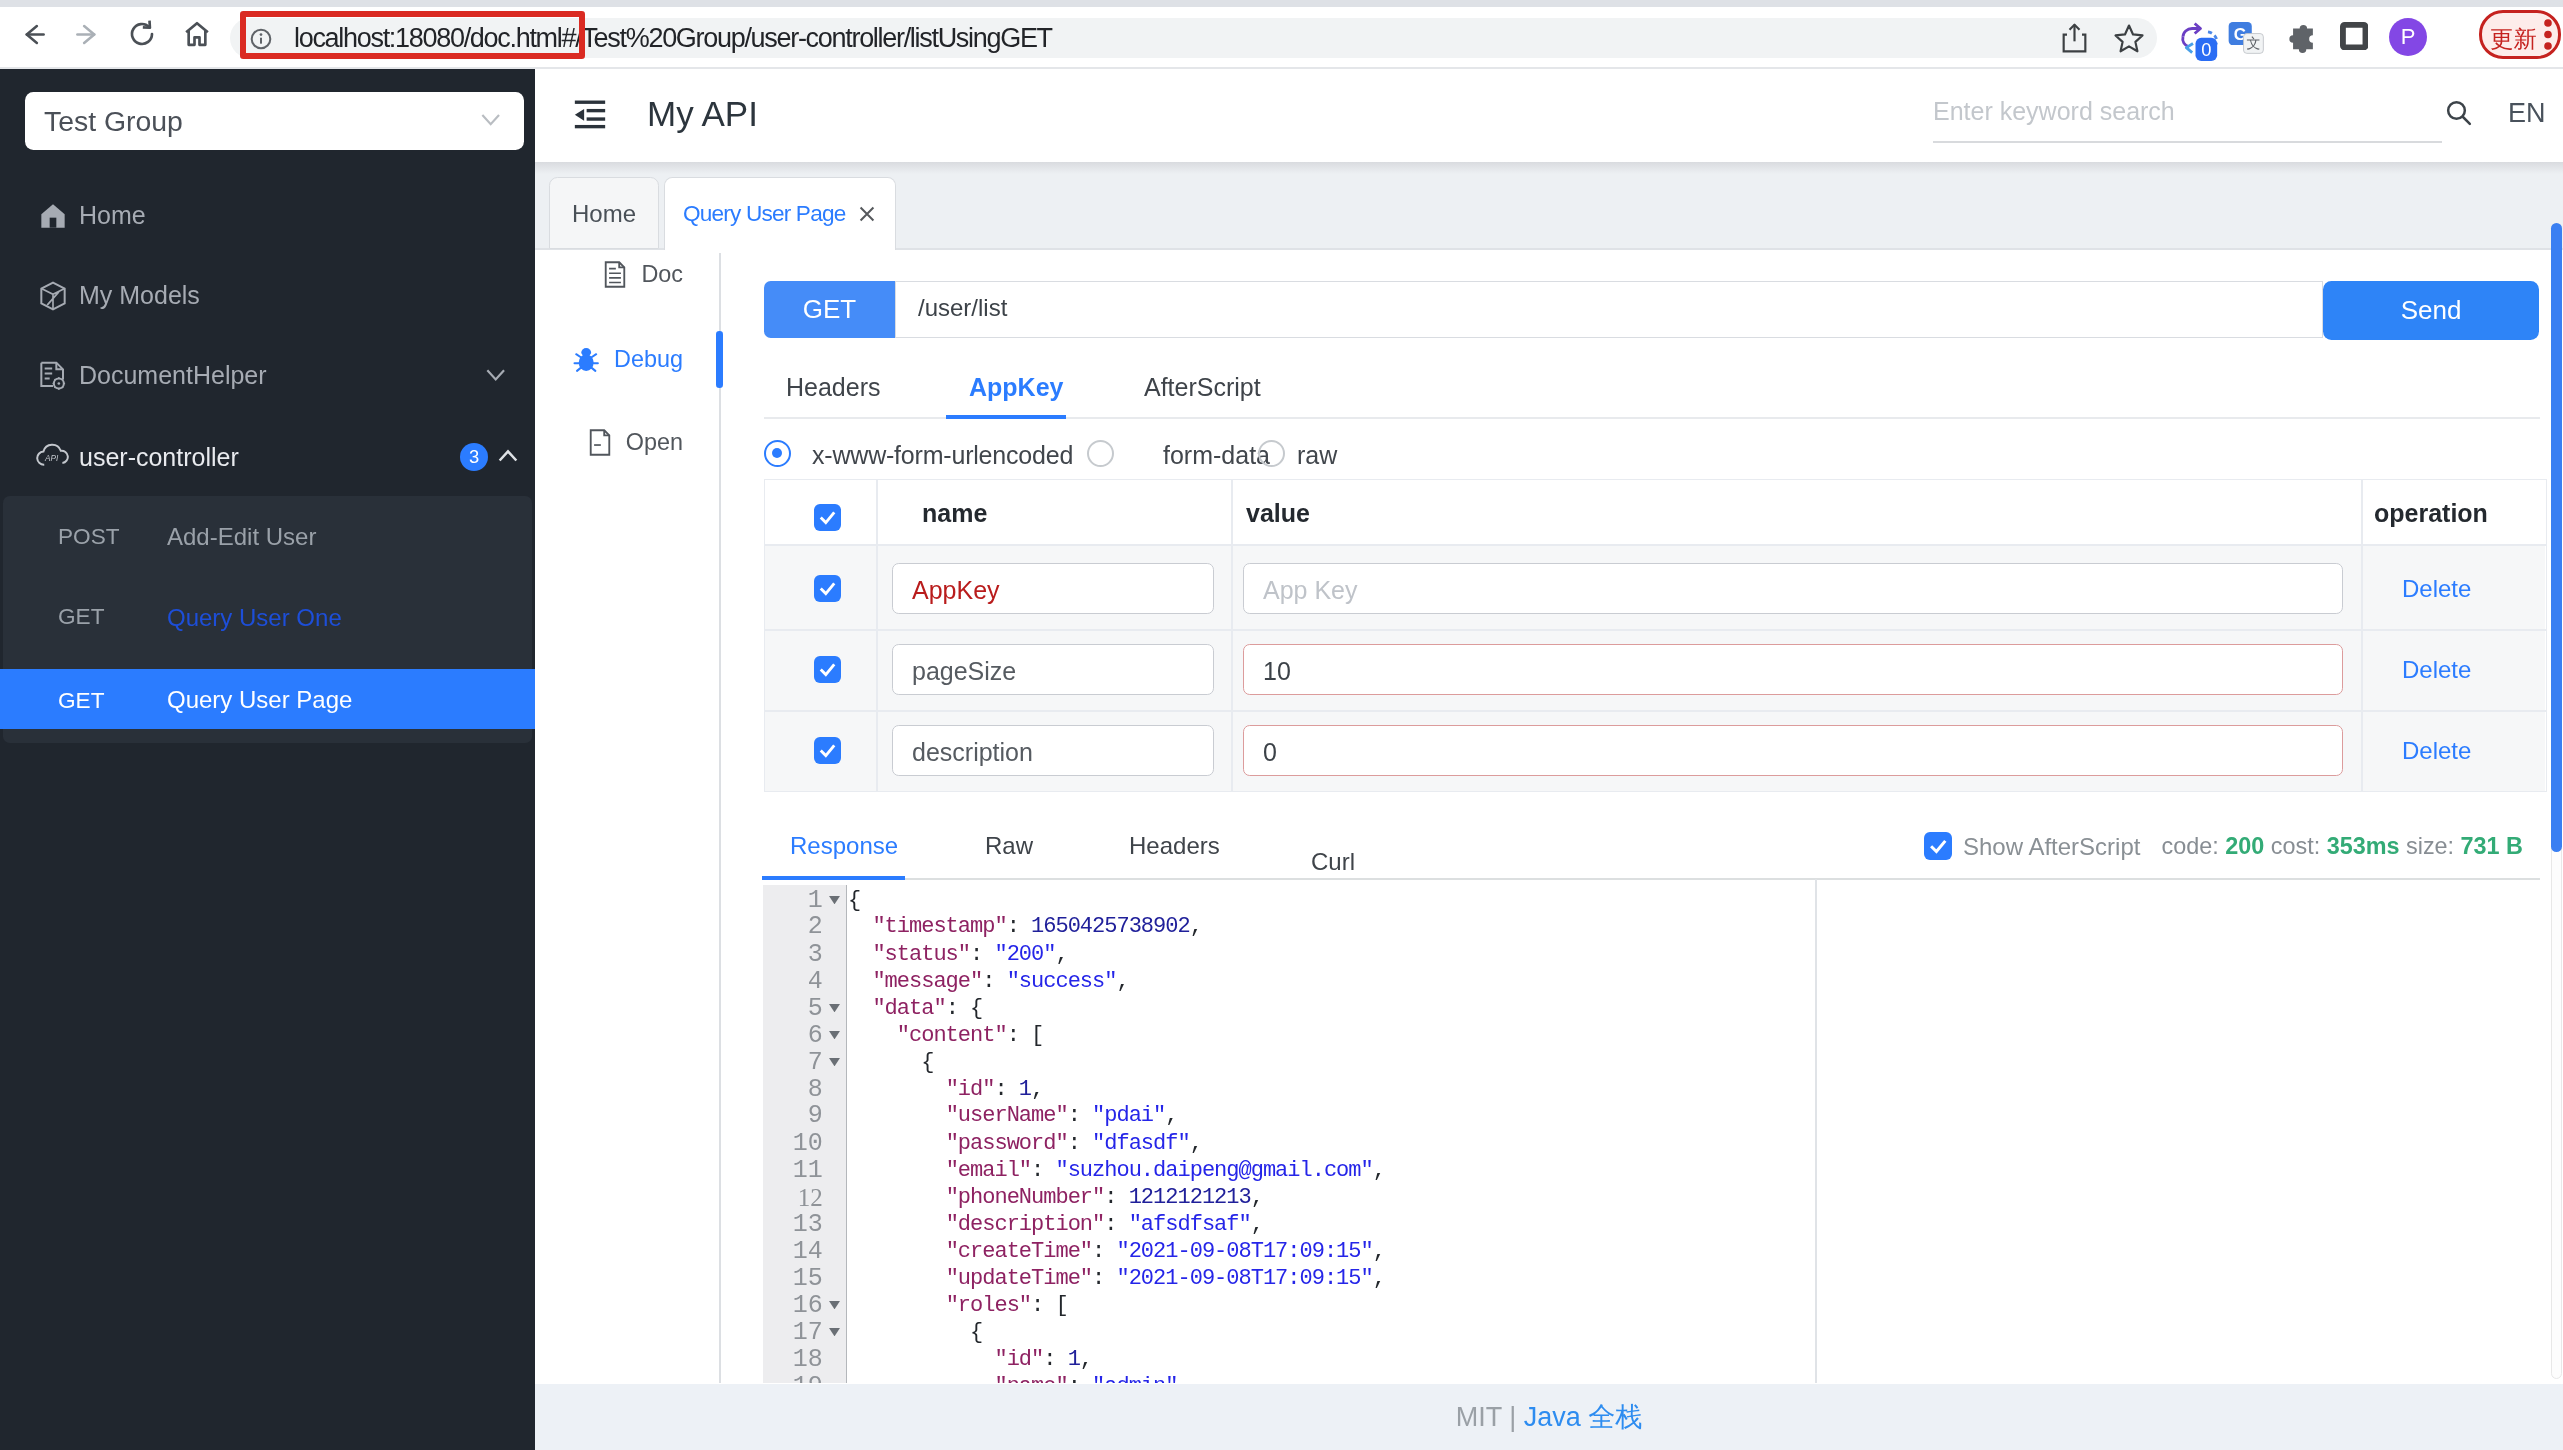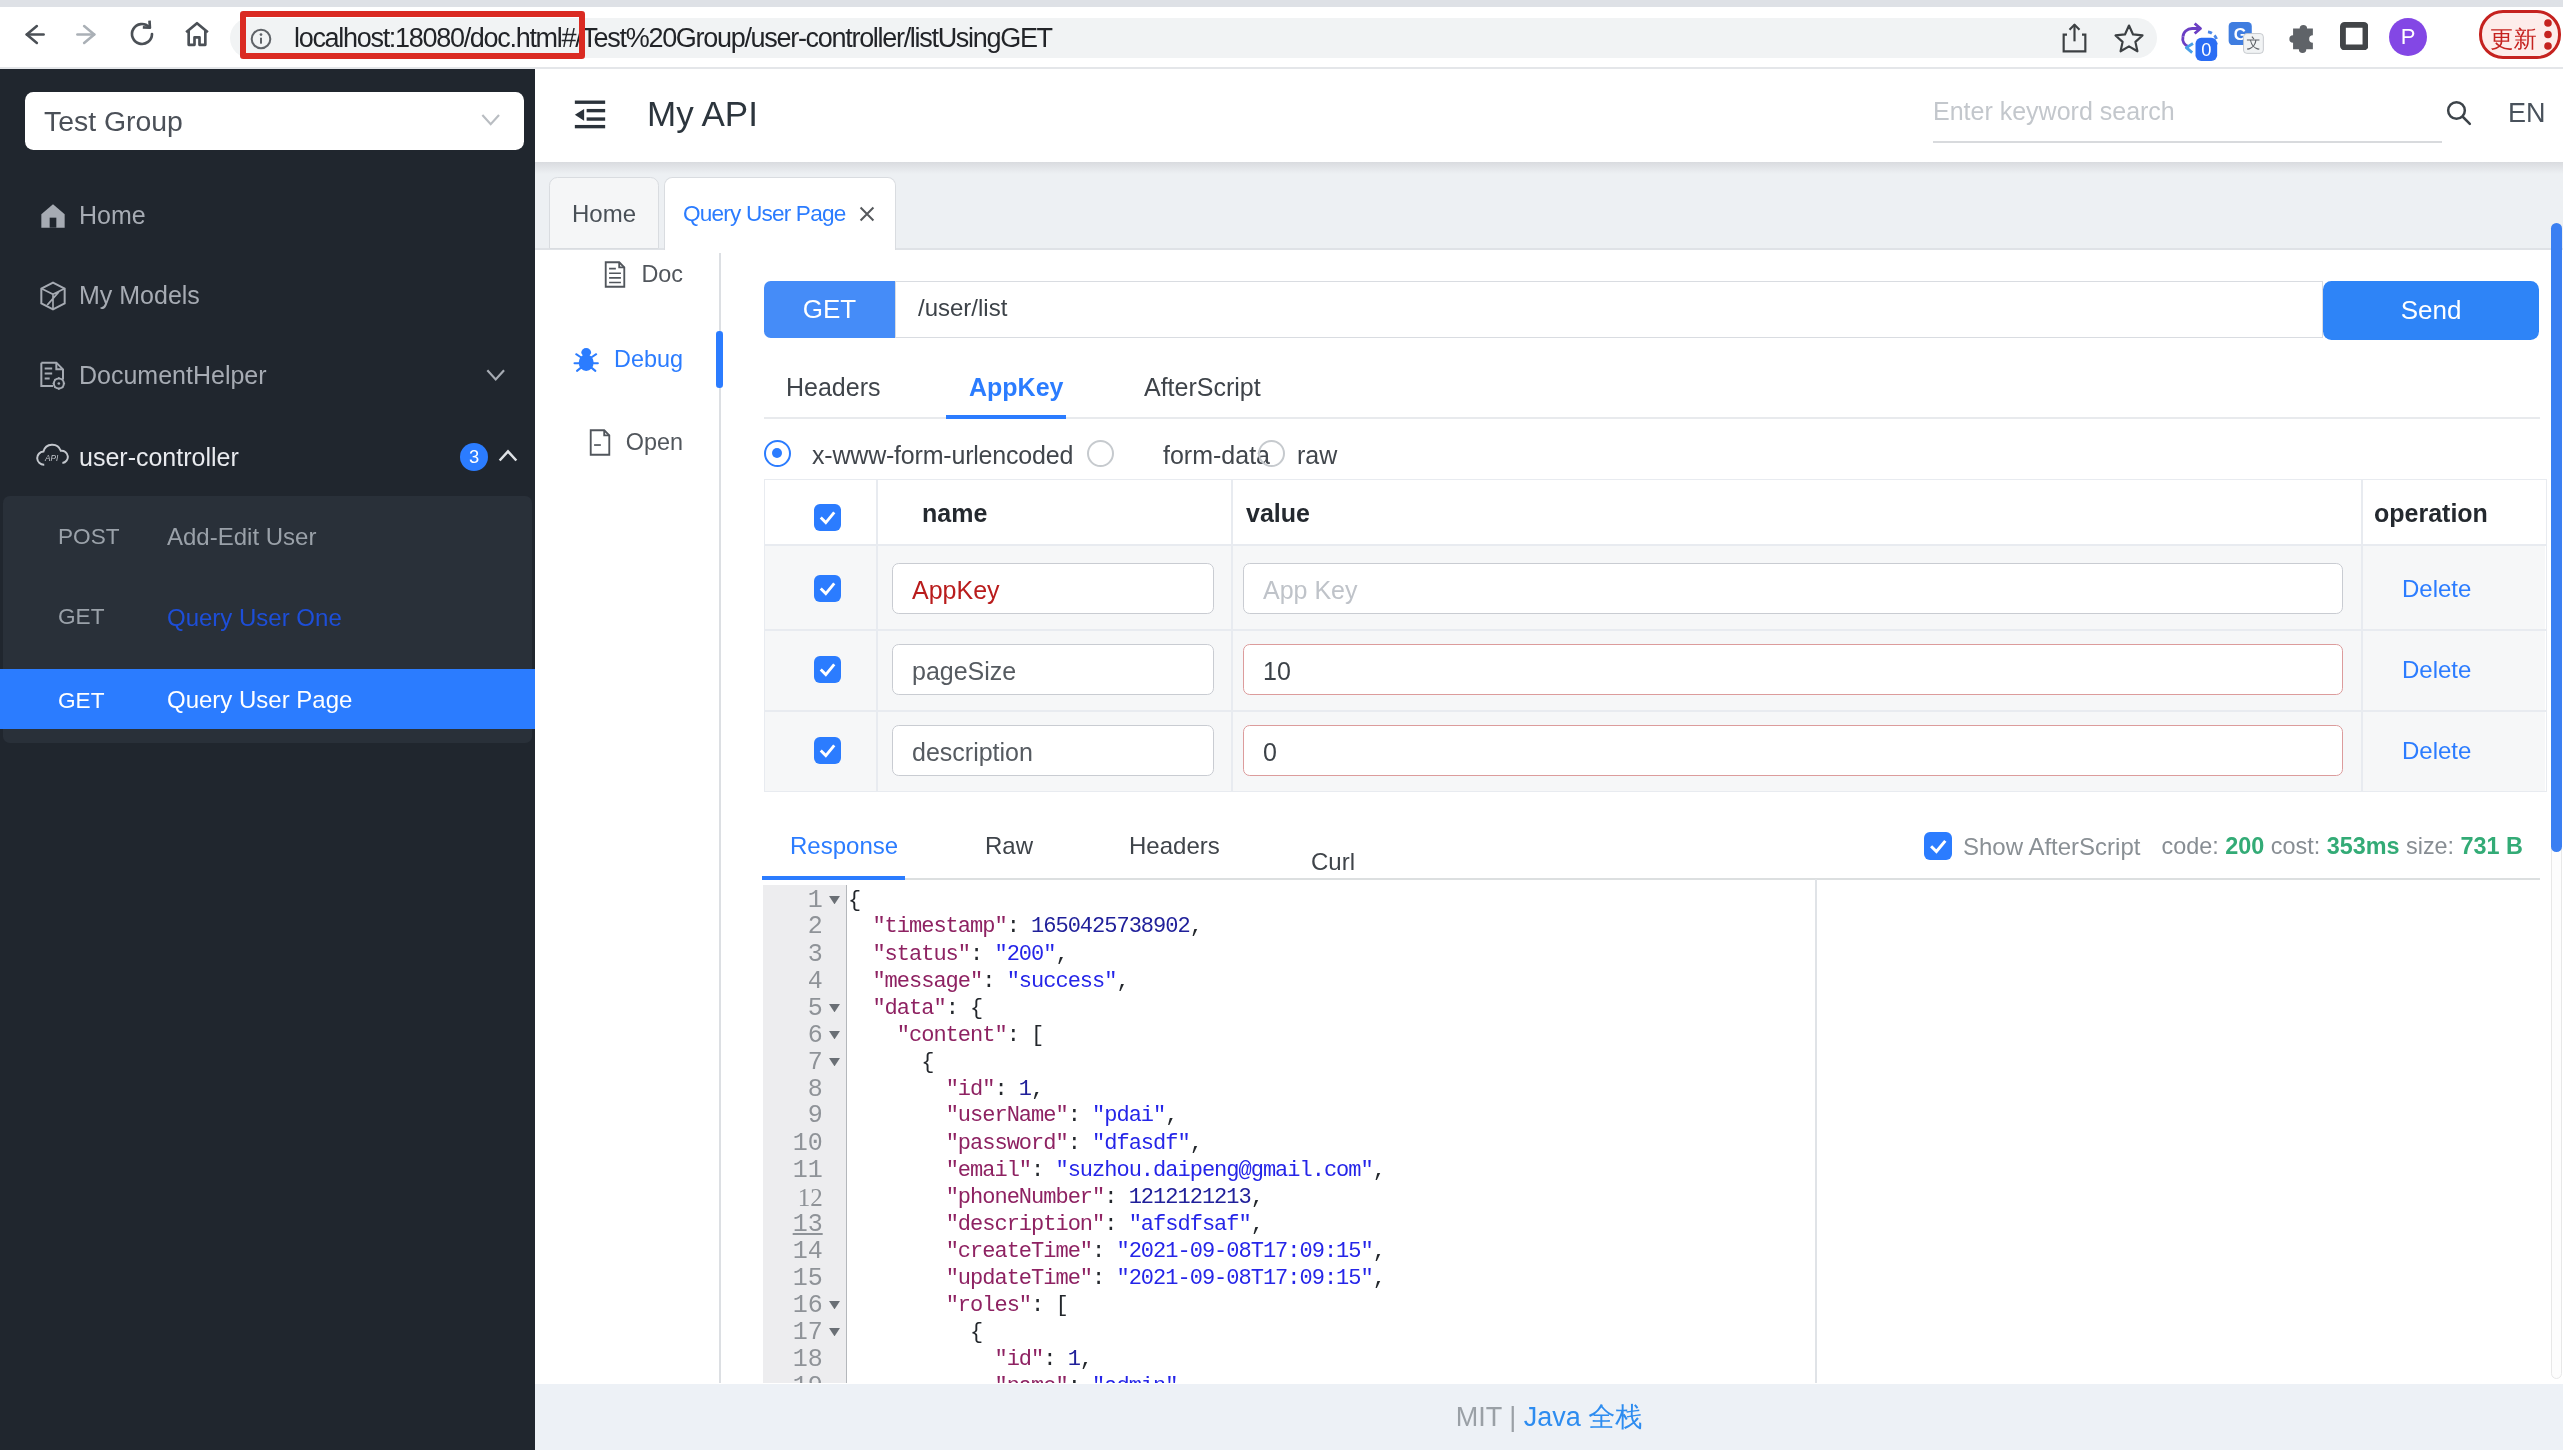--- a/index.html
+++ b/index.html
@@ -300,21 +300,21 @@
       <div style="position:absolute;left:1.7px;top:191px;width:64px;text-align:right;font-size:25px;line-height:27px;color:#8f9398;">8</div>
       <div style="position:absolute;left:91px;top:191px;white-space:pre;font-size:22px;letter-spacing:-1px;line-height:27px;color:#23272c;">&nbsp;&nbsp;&nbsp;&nbsp;&nbsp;&nbsp;&nbsp;&nbsp;<span style="color:#8e2262;">"id"</span><span style="color:#23272c;">:</span> <span style="color:#20209a;">1</span><span style="color:#23272c;">,</span></div>
       <div style="position:absolute;left:1.7px;top:217px;width:64px;text-align:right;font-size:25px;line-height:27px;color:#8f9398;">9</div>
       <div style="position:absolute;left:91px;top:217px;white-space:pre;font-size:22px;letter-spacing:-1px;line-height:27px;color:#23272c;">&nbsp;&nbsp;&nbsp;&nbsp;&nbsp;&nbsp;&nbsp;&nbsp;<span style="color:#8e2262;">"userName"</span><span style="color:#23272c;">:</span> <span style="color:#2525e8;">"pdai"</span><span style="color:#23272c;">,</span></div>
       <div style="position:absolute;left:1.7px;top:245px;width:64px;text-align:right;font-size:25px;line-height:27px;color:#8f9398;">10</div>
       <div style="position:absolute;left:91px;top:245px;white-space:pre;font-size:22px;letter-spacing:-1px;line-height:27px;color:#23272c;">&nbsp;&nbsp;&nbsp;&nbsp;&nbsp;&nbsp;&nbsp;&nbsp;<span style="color:#8e2262;">"password"</span><span style="color:#23272c;">:</span> <span style="color:#2525e8;">"dfasdf"</span><span style="color:#23272c;">,</span></div>
       <div style="position:absolute;left:1.7px;top:272px;width:64px;text-align:right;font-size:25px;line-height:27px;color:#8f9398;">11</div>
       <div style="position:absolute;left:91px;top:272px;white-space:pre;font-size:22px;letter-spacing:-1px;line-height:27px;color:#23272c;">&nbsp;&nbsp;&nbsp;&nbsp;&nbsp;&nbsp;&nbsp;&nbsp;<span style="color:#8e2262;">"email"</span><span style="color:#23272c;">:</span> <span style="color:#2525e8;">"suzhou.daipeng@gmail.com"</span><span style="color:#23272c;">,</span></div>
       <div style="position:absolute;left:1.7px;top:299px;width:64px;text-align:right;font-size:25px;line-height:27px;color:#8f9398;font-family:Liberation Serif, serif;">12</div>
       <div style="position:absolute;left:91px;top:299px;white-space:pre;font-size:22px;letter-spacing:-1px;line-height:27px;color:#23272c;">&nbsp;&nbsp;&nbsp;&nbsp;&nbsp;&nbsp;&nbsp;&nbsp;<span style="color:#8e2262;">"phoneNumber"</span><span style="color:#23272c;">:</span> <span style="color:#20209a;">1212121213</span><span style="color:#23272c;">,</span></div>
-      <div style="position:absolute;left:1.7px;top:326px;width:64px;text-align:right;font-size:25px;line-height:27px;color:#8f9398;text-decoration:underline;">13</div>
+      <div style="position:absolute;left:1.7px;top:326px;width:64px;text-align:right;font-size:25px;line-height:27px;color:#8f9398;">13</div>
       <div style="position:absolute;left:91px;top:326px;white-space:pre;font-size:22px;letter-spacing:-1px;line-height:27px;color:#23272c;">&nbsp;&nbsp;&nbsp;&nbsp;&nbsp;&nbsp;&nbsp;&nbsp;<span style="color:#8e2262;">"description"</span><span style="color:#23272c;">:</span> <span style="color:#2525e8;">"afsdfsaf"</span><span style="color:#23272c;">,</span></div>
       <div style="position:absolute;left:1.7px;top:353px;width:64px;text-align:right;font-size:25px;line-height:27px;color:#8f9398;">14</div>
       <div style="position:absolute;left:91px;top:353px;white-space:pre;font-size:22px;letter-spacing:-1px;line-height:27px;color:#23272c;">&nbsp;&nbsp;&nbsp;&nbsp;&nbsp;&nbsp;&nbsp;&nbsp;<span style="color:#8e2262;">"createTime"</span><span style="color:#23272c;">:</span> <span style="color:#2525e8;">"2021-09-08T17:09:15"</span><span style="color:#23272c;">,</span></div>
       <div style="position:absolute;left:1.7px;top:380px;width:64px;text-align:right;font-size:25px;line-height:27px;color:#8f9398;">15</div>
       <div style="position:absolute;left:91px;top:380px;white-space:pre;font-size:22px;letter-spacing:-1px;line-height:27px;color:#23272c;">&nbsp;&nbsp;&nbsp;&nbsp;&nbsp;&nbsp;&nbsp;&nbsp;<span style="color:#8e2262;">"updateTime"</span><span style="color:#23272c;">:</span> <span style="color:#2525e8;">"2021-09-08T17:09:15"</span><span style="color:#23272c;">,</span></div>
       <div style="position:absolute;left:1.7px;top:407px;width:64px;text-align:right;font-size:25px;line-height:27px;color:#8f9398;">16</div>
       <svg style="position:absolute;left:72px;top:416px;" width="11" height="8.4" viewBox="0 0 13 10">
         <path d="M0 0 L13 0 L6.5 10 Z" fill="#6a6f75"></path>
       </svg>
       <div style="position:absolute;left:91px;top:407px;white-space:pre;font-size:22px;letter-spacing:-1px;line-height:27px;color:#23272c;">&nbsp;&nbsp;&nbsp;&nbsp;&nbsp;&nbsp;&nbsp;&nbsp;<span style="color:#8e2262;">"roles"</span><span style="color:#23272c;">:</span> <span style="color:#23272c;">[</span></div>

